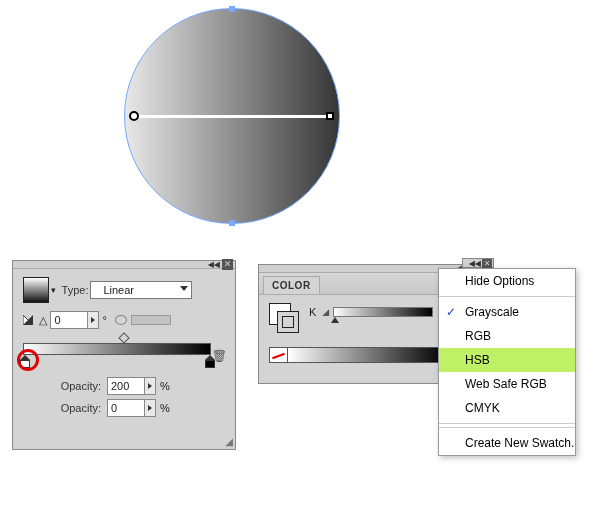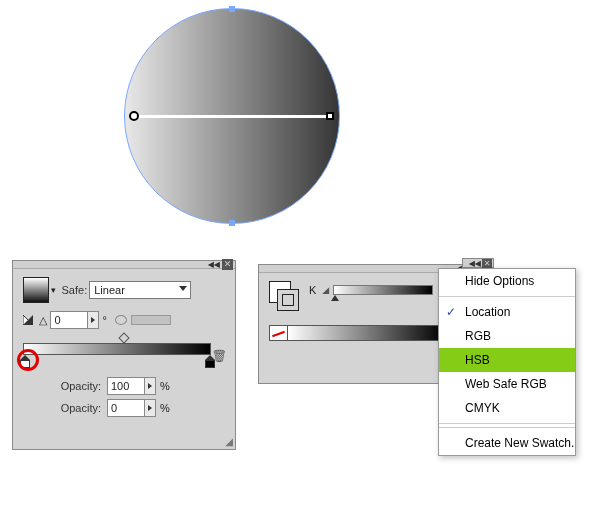--- a/index.html
+++ b/index.html
@@ -21,21 +21,21 @@
   .panel-top .x { width:11px; height:11px; background:#555; color:#ccc; font-size:9px; line-height:11px; text-align:center; cursor:pointer; }
   .tabbar { height:22px; background:linear-gradient(#d6d6d6,#c9c9c9); border-bottom:1px solid #aaa; display:flex; align-items:flex-end; padding-left:4px; position:relative; }
   .tabbar .tab { background:#d4d4d4; border:1px solid #aaa; border-bottom:none; padding:3px 8px; font-size:10px; font-weight:bold; letter-spacing:0.5px; color:#333; }
   .tabbar .menu { position:absolute; right:4px; top:4px; font-size:10px; cursor:pointer; }
   .panel-body { padding:8px 10px; position:relative; }
 
   
   #grad-panel { left:12px; top:260px; width:224px; height:190px; }
   .swatch-prev { width:26px; height:26px; border:1px solid #222; background:linear-gradient(to bottom,#fff,#111); display:inline-block; vertical-align:middle; margin-right:4px; }
   .label { font-size:11px; color:#333; }
-  .select { display:inline-flex; align-items:center; border:1px solid #7a7a7a; background:#fff; height:18px; padding:0 4px; font-size:11px; width:102px; position:relative; margin-left:2px; }
+  .select { display:inline-flex; align-items:center; border:1px solid #7a7a7a; background:#fff; height:18px; padding:0 12px; font-size:11px; width:102px; position:relative; margin-left:2px; }
   .select .arrow { position:absolute; right:3px; top:4px; width:0;height:0;border-left:4px solid transparent;border-right:4px solid transparent;border-top:5px solid #333; }
   .row { margin-top:8px; display:flex; align-items:center; }
   .tri-icon { width:10px; height:10px; display:inline-block; }
   .num-input { width:38px; height:18px; border:1px solid #888; background:#fff; font-size:11px; padding:0 3px; display:inline-flex; align-items:center; }
   .step-btn { width:12px; height:18px; border:1px solid #888; background:#e9e9e9; display:inline-flex; align-items:center; justify-content:center; margin-left:-1px; cursor:pointer; }
   .step-btn .t { width:0;height:0;border-left:3px solid transparent;border-right:3px solid transparent;border-top:4px solid #333; transform:rotate(-90deg); }
   .deg { margin-left:3px; font-size:11px; }
   .ell { margin-left:8px; width:12px; height:10px; border:1px solid #888; border-radius:50%; display:inline-block; }
   .ratio-bar { margin-left:4px; width:40px; height:10px; background:#c2c2c2; border:1px solid #999; }
 
@@ -70,21 +70,21 @@
   .spectrum .grad { flex:1; background:linear-gradient(to right,#fff,#000); }
   .spectrum .w { width:14px; background:#fff; border-left:1px solid #555; }
   .spectrum .b { width:14px; background:#000; }
 
   
   .ctx-top { position:absolute; left:462px; top:258px; width:32px; height:10px; background:#d0d0d0; border:1px solid #8a8a8a; display:flex; justify-content:flex-end; align-items:center; padding-right:1px; }
   .ctx-top .dbl { font-size:8px; color:#333; margin-right:1px; }
   .ctx-top .x { width:10px; height:9px; background:#555; color:#ccc; font-size:8px; line-height:9px; text-align:center; }
   .ctx { position:absolute; left:438px; top:268px; width:138px; background:#fff; border:1px solid #999; box-shadow:2px 2px 6px rgba(0,0,0,0.25); font-size:12px; }
   .ctx .item { padding:5px 10px 5px 26px; position:relative; cursor:pointer; white-space:nowrap; overflow:hidden; }
-  .ctx .item.sel { background:#84cc16; }
+  .ctx .item.sel { background:#bef264; }
   .ctx .item .chk { position:absolute; left:7px; top:5px; color:#2a4fb0; font-size:12px; }
   .ctx .sep { height:1px; background:#ccc; margin:3px 0; }
 </style>
 </head>
 <body>
 
 <div class="artwork">
   <div class="circle">
     <div class="handle-t"></div>
     <div class="handle-b"></div>
@@ -97,21 +97,21 @@
 
 <div class="panel" id="grad-panel">
   <div class="panel-top">
     <span class="dbl">◀◀</span>
     <span class="x">✕</span>
   </div>
   <div class="panel-body">
     <div style="display:flex;align-items:center;">
       <span class="swatch-prev"></span>
       <span style="font-size:9px;margin-left:-2px;margin-right:6px;">▾</span>
-      <span class="label">Safe:</span>
+      <span class="label">Type:</span>
       <span class="select">
         <span>Linear</span>
         <span class="arrow"></span>
       </span>
     </div>
 
     <div class="row">
       <svg class="tri-icon" viewBox="0 0 10 10">
           <polygon points="0,10 10,10 0,0" fill="#fff" stroke="#333"></polygon>
           <polygon points="10,0 10,10 0,10" fill="#333"></polygon>
@@ -140,21 +140,21 @@
           <div class="cap"></div>
           <div class="box"></div>
         </div>
       <span class="trash">🗑</span>
       <div class="red-ring"></div>
     </div>
 
     <div class="kv">
       <span class="label">Opacity:</span>
       <span class="num-input">
-          <span>100</span>
+          <span>200</span>
         </span>
       <span class="step-btn">
           <span class="t"></span>
         </span>
       <span style="margin-left:4px;">%</span>
     </div>
     <div class="kv" style="margin-top:4px;">
       <span class="label">Opacity:</span>
       <span class="num-input">
           <span>0</span>
@@ -165,20 +165,24 @@
       <span style="margin-left:4px;">%</span>
     </div>
   </div>
   <div class="resize">◢</div>
 </div>
 
 <div class="panel" id="color-panel">
   <div class="panel-top">
     <span class="dbl">◀◀</span>
     <span class="x">✕</span>
+  </div>
+  <div class="tabbar">
+    <div class="tab">COLOR</div>
+    <div class="menu">▾≡</div>
   </div>
   <div class="panel-body">
     <div style="display:flex;align-items:flex-start;">
       <div class="fillstroke">
         <div class="fill"></div>
         <div class="stroke"></div>
       </div>
       <div class="k-row">
         <span class="k">K</span>
         <span style="font-size:9px;margin-right:4px;color:#555;">◢</span>
@@ -200,21 +204,21 @@
   <div class="resize">◢</div>
 </div>
 
 <div class="ctx-top">
   <span class="dbl">◀◀</span>
   <span class="x">✕</span>
 </div>
 <div class="ctx" id="ctx">
     <div class="item"><span>Hide Options</span></div>
     <div class="sep"></div>
-    <div class="item"><span class="chk">✓</span><span>Location</span></div>
+    <div class="item"><span class="chk">✓</span><span>Grayscale</span></div>
     <div class="item"><span>RGB</span></div>
     <div class="item sel"><span>HSB</span></div>
     <div class="item"><span>Web Safe RGB</span></div>
     <div class="item"><span>CMYK</span></div>
     <div class="sep"></div>
     <div class="sep"></div>
     <div class="item"><span>Create New Swatch...</span></div>
   </div>
 
 </body></html>

